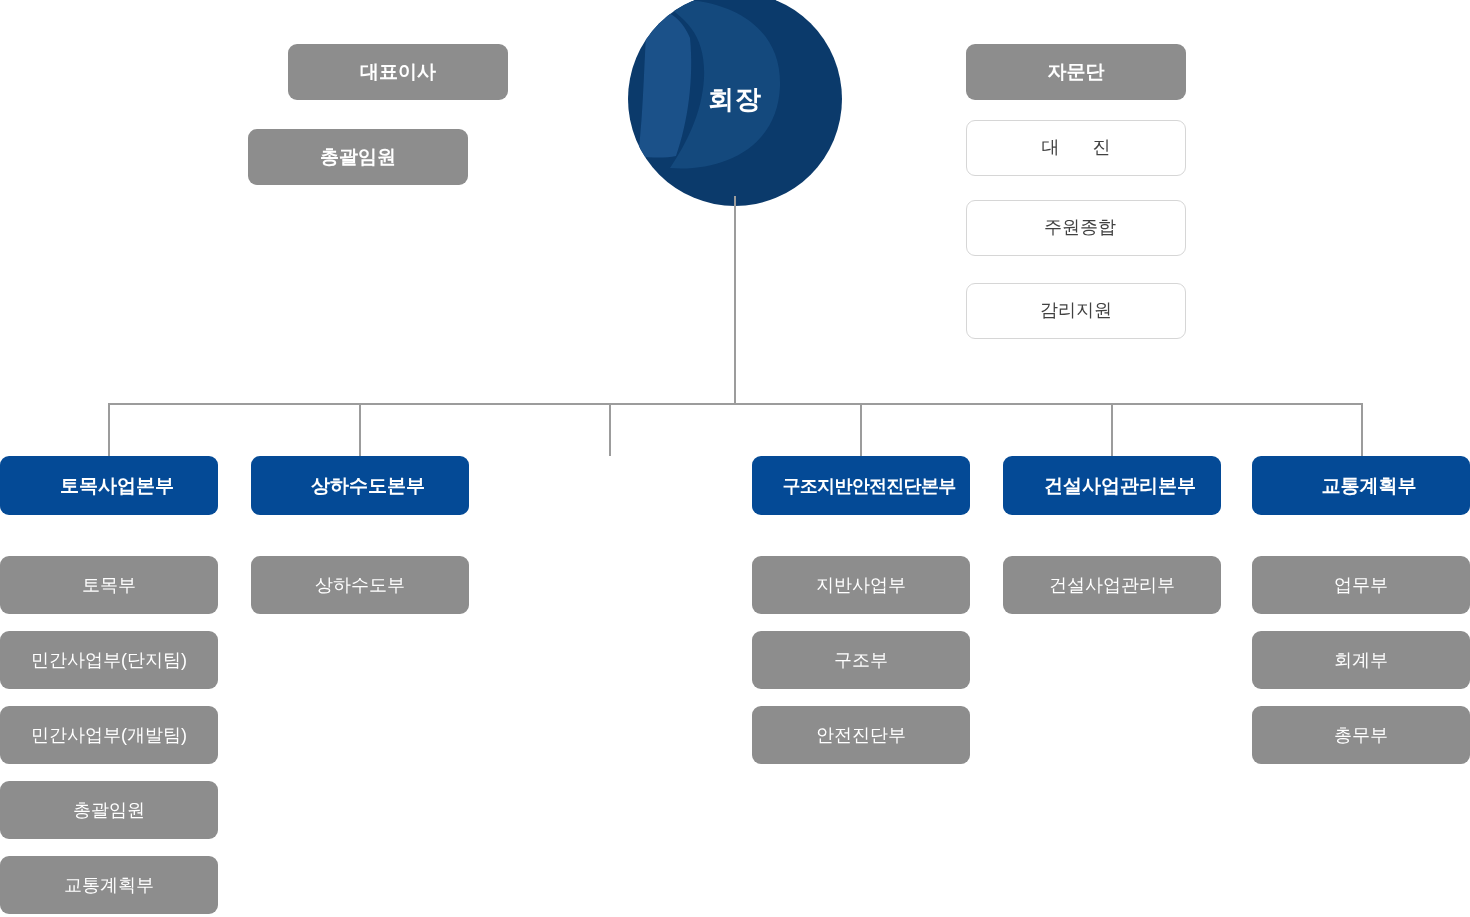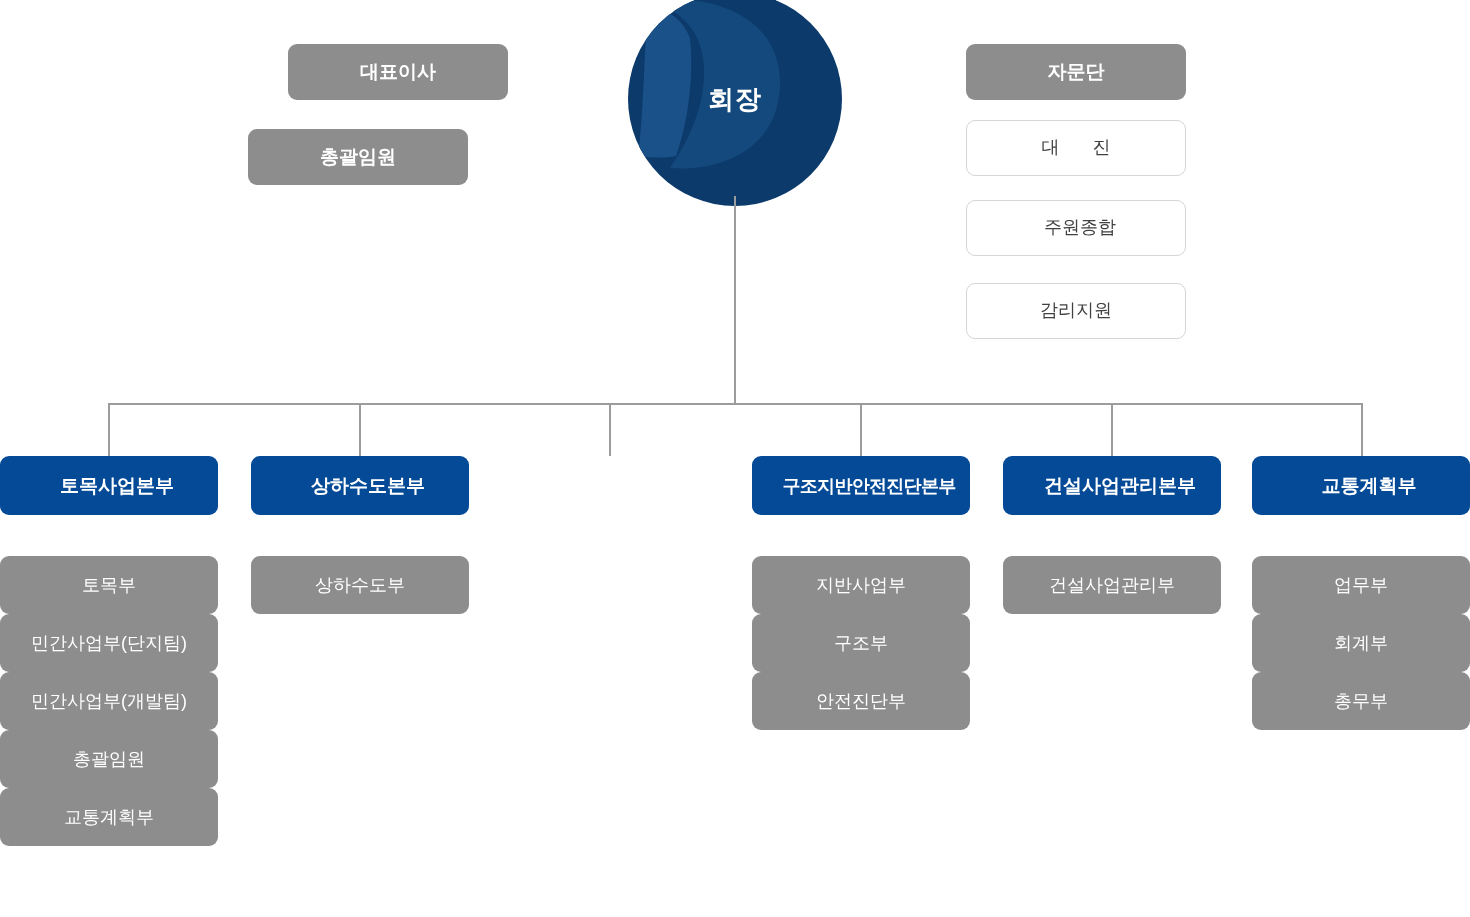--- a/index.html
+++ b/index.html
@@ -170,20 +170,21 @@
     height: 58px;
     border-radius: 9px;
     display: flex;
     align-items: center;
     justify-content: center;
     box-sizing: border-box;
     font-size: 18px;
     background: #8d8d8d;
     color: #ffffff;
     white-space: nowrap;
+    margin-top: 17px;
   }
   .sub-box.first { margin-top: 41px; }
 </style>
 </head>
 <body>
 
 <div id="org-chart">
 
   <div class="box box-gray exec-box r0">
     <span>대표이사</span>

